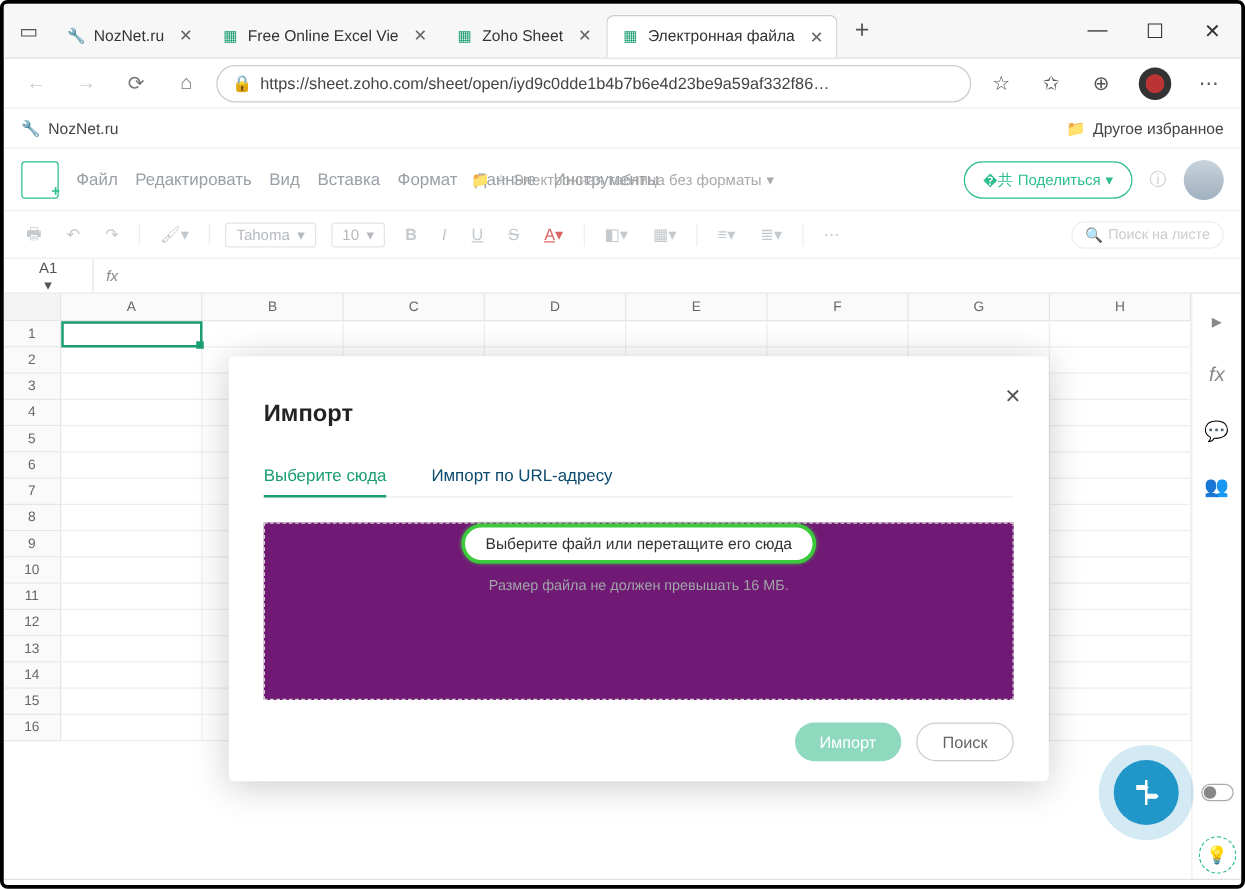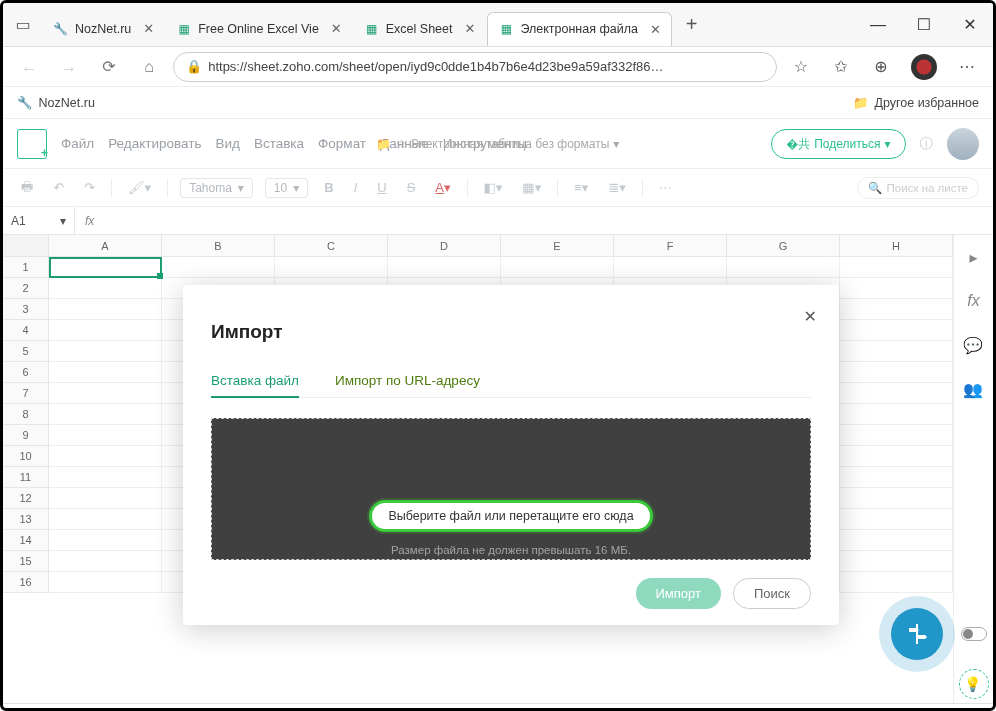--- a/index.html
+++ b/index.html
@@ -43,21 +43,21 @@
 
 .zh-toolbar { height: 38px; display: flex; align-items: center; padding: 0 14px; gap: 12px; color: #c4c9ce; font-size: 13px; border-bottom: 1px solid #eee; }
 .tbtn { padding: 2px 4px; }
 .sep { width: 1px; height: 18px; background: #eee; }
 .sel { border: 1px solid #e5e5e5; border-radius: 3px; padding: 2px 8px; display: flex; align-items: center; gap: 6px; font-size: 12px; color: #b5b9bd; }
 .zh-search { margin-left: auto; border: 1px solid #eee; border-radius: 14px; padding: 3px 10px; font-size: 11.5px; color: #ccc; display: flex; align-items: center; gap: 4px; }
 .fmt { font-family: Georgia, serif; }
 
 
 .fxrow { height: 28px; display: flex; align-items: center; border-bottom: 1px solid #e6e6e6; font-size: 12px; color: #555; }
-.namebox { width: 72px; border-right: 1px solid #e6e6e6; padding: 0 8px; display: flex; align-items: center; justify-content: space-between; height: 100%; }
+.namebox { width: 72px; border-right: 1px solid #e6e6e6; padding: 0 8px; display: flex; align-items: center; justify-content: space-between; height: 100%; flex-direction: column; }
 .fxlabel { padding: 0 10px; font-style: italic; color: #888; }
 
 
 .gridwrap { display: flex; height: 468px; }
 .grid { flex: 1; position: relative; overflow: hidden; }
 .right-panel { width: 40px; border-left: 1px solid #eee; display: flex; flex-direction: column; align-items: center; gap: 20px; padding-top: 10px; color: #888; }
 .right-panel .ritem { width: 24px; height: 24px; display: flex; align-items: center; justify-content: center; }
 .toggle-sw { width: 26px; height: 14px; border: 1px solid #aaa; border-radius: 10px; position: relative; margin-top: auto; }
 .toggle-sw::after { content: ""; width: 10px; height: 10px; background: #888; border-radius: 50%; position: absolute; left: 1px; top: 1px; }
 .bulb { width: 30px; height: 30px; border: 1.5px dashed #2bbf8c; border-radius: 50%; color: #2bbf8c; display: flex; align-items: center; justify-content: center; font-size: 14px; margin: 8px 0 4px; }
@@ -77,23 +77,23 @@
 .sheetbar { height: 34px; border-top: 1px solid #e0e0e0; display: flex; align-items: center; padding: 0 8px; gap: 10px; font-size: 12.5px; color: #555; }
 .sheetbar .add { color: #2bbf8c; font-size: 18px; font-weight: bold; }
 .sheet-tab { background: #fff; border: 1px solid #ddd; border-bottom: none; padding: 6px 16px 5px; border-radius: 0; margin-bottom: -1px; }
 .zoom-ctrl { margin-left: auto; display: flex; align-items: center; gap: 6px; border: 1px solid #ddd; border-radius: 4px; padding: 2px 6px; }
 
 
 .modal { position: absolute; left: 180px; top: 282px; width: 656px; height: 340px; background: #fff; box-shadow: 0 4px 30px rgba(0,0,0,0.2); border-radius: 4px; padding: 36px 28px; }
 .modal h2 { font-size: 19px; color: #222; font-weight: 600; }
 .modal .close { position: absolute; right: 22px; top: 22px; color: #555; font-size: 16px; }
 .modal .tabs { display: flex; gap: 36px; margin-top: 22px; font-size: 13.5px; border-bottom: 1px solid #eee; }
-.modal .tabs .mt { padding: 8px 0; color: #4d7c0f; }
+.modal .tabs .mt { padding: 8px 0; color: #0c4a6e; }
 .modal .tabs .mt.act { color: #1a9e6f; border-bottom: 2px solid #1a9e6f; margin-bottom: -1px; }
-.dropzone { margin-top: 20px; border: 1px dashed #d0d0d0; background: #404040; height: 142px; display: flex; flex-direction: column; align-items: center; justify-content: flex-end; gap: 10px; }
+.dropzone { margin-top: 20px; border: 1px dashed #d0d0d0; background: #701a75; height: 142px; display: flex; flex-direction: column; align-items: center; justify-content: flex-start; gap: 10px; }
 .drop-cta { border: 3px solid #3cc93c; border-radius: 20px; padding: 6px 16px; font-size: 12.5px; color: #333; background: #fff; box-shadow: 0 0 0 2px rgba(60,201,60,0.2); }
 .drop-hint { font-size: 11.5px; color: #a0a4a8; text-align: center; line-height: 1.5; }
 .modal .actions { display: flex; justify-content: flex-end; gap: 12px; margin-top: 18px; }
 .btn-primary { background: #8fd9be; color: #fff; border: none; border-radius: 18px; padding: 7px 20px; font-size: 13px; }
 .btn-secondary { background: #fff; border: 1px solid #ccc; color: #666; border-radius: 18px; padding: 7px 20px; font-size: 13px; }
 
 
 .fab { position: absolute; right: 50px; bottom: 48px; width: 52px; height: 52px; border-radius: 50%; background: #2196c9; box-shadow: 0 0 0 12px rgba(33,150,201,0.2); display: flex; align-items: center; justify-content: center; color: #fff; font-size: 22px; }
 
 svg { display: block; }
@@ -108,21 +108,21 @@
     <span>NozNet.ru</span>
     <span class="x">✕</span>
   </div>
   <div class="tab">
     <span class="fav" style="color:#1a9e6f">▦</span>
     <span>Free Online Excel Vie</span>
     <span class="x">✕</span>
   </div>
   <div class="tab">
     <span class="fav" style="color:#1a9e6f">▦</span>
-    <span>Excel Sheet</span>
+    <span>Zoho Sheet</span>
     <span class="x">✕</span>
   </div>
   <div class="tab active">
     <span class="fav" style="color:#1a9e6f">▦</span>
     <span>Электронная файла</span>
     <span class="x">✕</span>
   </div>
   <div class="newtab">+</div>
   <div class="win-ctrl">
     <div>—</div>
@@ -429,21 +429,21 @@
     
     
   </div>
 
 </div>
 
 <div class="modal">
   <h2>Импорт</h2>
   <div class="close">✕</div>
   <div class="tabs">
-    <div class="mt act">Вставка файл</div>
+    <div class="mt act">Выберите сюда</div>
     <div class="mt">Импорт по URL-адресу</div>
   </div>
   <div class="dropzone">
     <div class="drop-cta">Выберите файл или перетащите его сюда</div>
     <div class="drop-hint">
       <div>Размер файла не должен превышать 16 МБ.</div>
     </div>
   </div>
   <div class="actions">
     <button class="btn-primary">Импорт</button>

